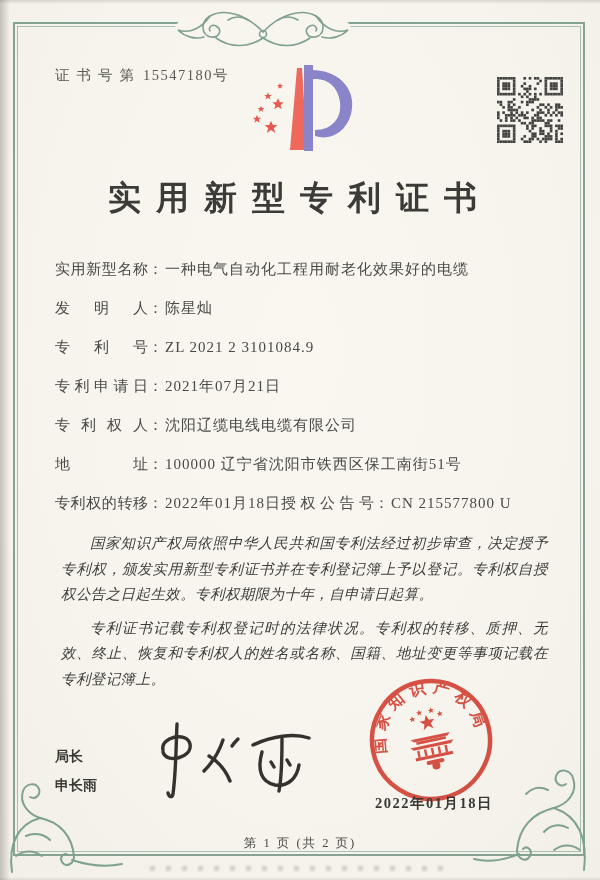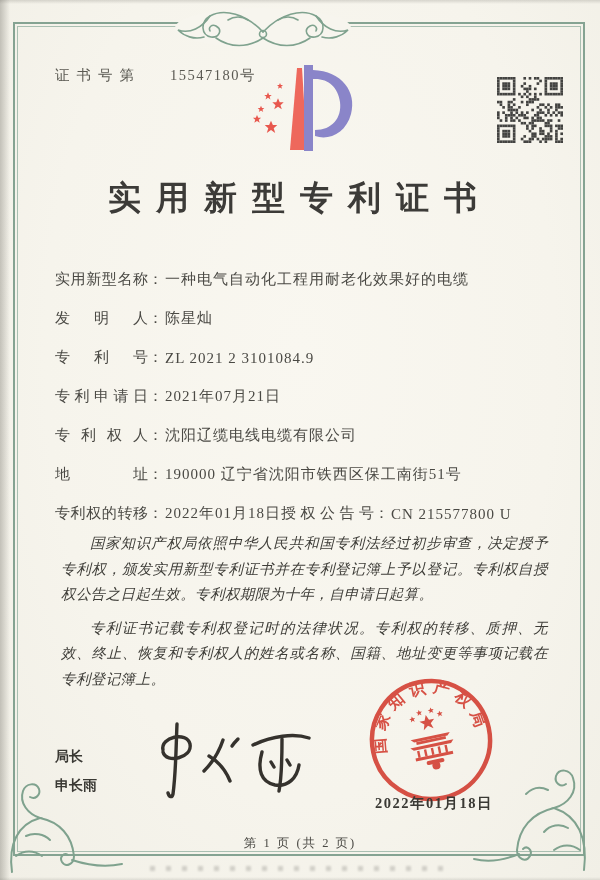--- a/index.html
+++ b/index.html
@@ -23,31 +23,31 @@
     border:2px solid #85a392;}
   .frame-inner{position:absolute;inset:2px;border:1px solid #a9bfb1;}
 
   .ornament{position:absolute;pointer-events:none;}
   .orn-top{left:168px;top:4px;}
   .orn-bl{left:6px;top:776px;}
   .orn-br{left:472px;top:762px;}
 
   .cert-no{position:absolute;left:55px;top:66px;font-size:14.5px;color:#5a5952;}
   .cert-no .sp{letter-spacing:7px;text-align:right;}
-  .cert-no .num{letter-spacing:1.5px;padding-left:2px;margin-left:27px;}
+  .cert-no .num{letter-spacing:1.5px;padding-left:2px;}
 
   .logo{position:absolute;left:238px;top:56px;}
   .qr{position:absolute;left:497px;top:77px;width:66px;height:66px;}
 
   .title{position:absolute;left:0;right:0;top:176px;text-align:center;
     font-size:33px;font-weight:600;color:#3c3b38;letter-spacing:15px;
     }
 
   .fields{position:absolute;left:55px;top:250px;width:505px;font-size:15px;color:#4a4944;}
-  .frow{height:39px;display:flex;align-items:flex-end;white-space:nowrap;}
+  .frow{height:39px;display:flex;align-items:center;white-space:nowrap;}
   .flabel{display:inline-block;width:93px;text-align:justify;text-align-last:justify;color:#4a4944;}
   .fcolon{margin:0 2px 0 0;}
   .fvalue{letter-spacing:1px;}
   .grant2{}
 
   .paras{position:absolute;left:53px;right:44px;top:523px;
     font-size:14.5px;line-height:25.5px;color:#3e3d38;
     font-style:italic;text-align:justify;letter-spacing:.4px;}
   .paras p{margin:8px;text-indent:2em;}
 
@@ -432,21 +432,21 @@
       <span class="fvalue">2021年07月21日</span>
     </div>
     <div class="frow">
       <span class="flabel">专利权人</span>
         <span class="fcolon">：</span>
       <span class="fvalue">沈阳辽缆电线电缆有限公司</span>
     </div>
     <div class="frow">
       <span class="flabel">地址</span>
         <span class="fcolon">：</span>
-      <span class="fvalue">190000 辽宁省沈阳市铁西区保工南街51号</span>
+      <span class="fvalue">100000 辽宁省沈阳市铁西区保工南街51号</span>
     </div>
     <div class="frow">
       <span class="flabel">专利权的转移</span>
         <span class="fcolon">：</span>
       <span class="fvalue">2022年01月18日</span>
       <span class="flabel grant2">授权公告号</span>
         <span class="fcolon">：</span>
       <span class="fvalue">CN 215577800 U</span>
     </div>
   </div>

